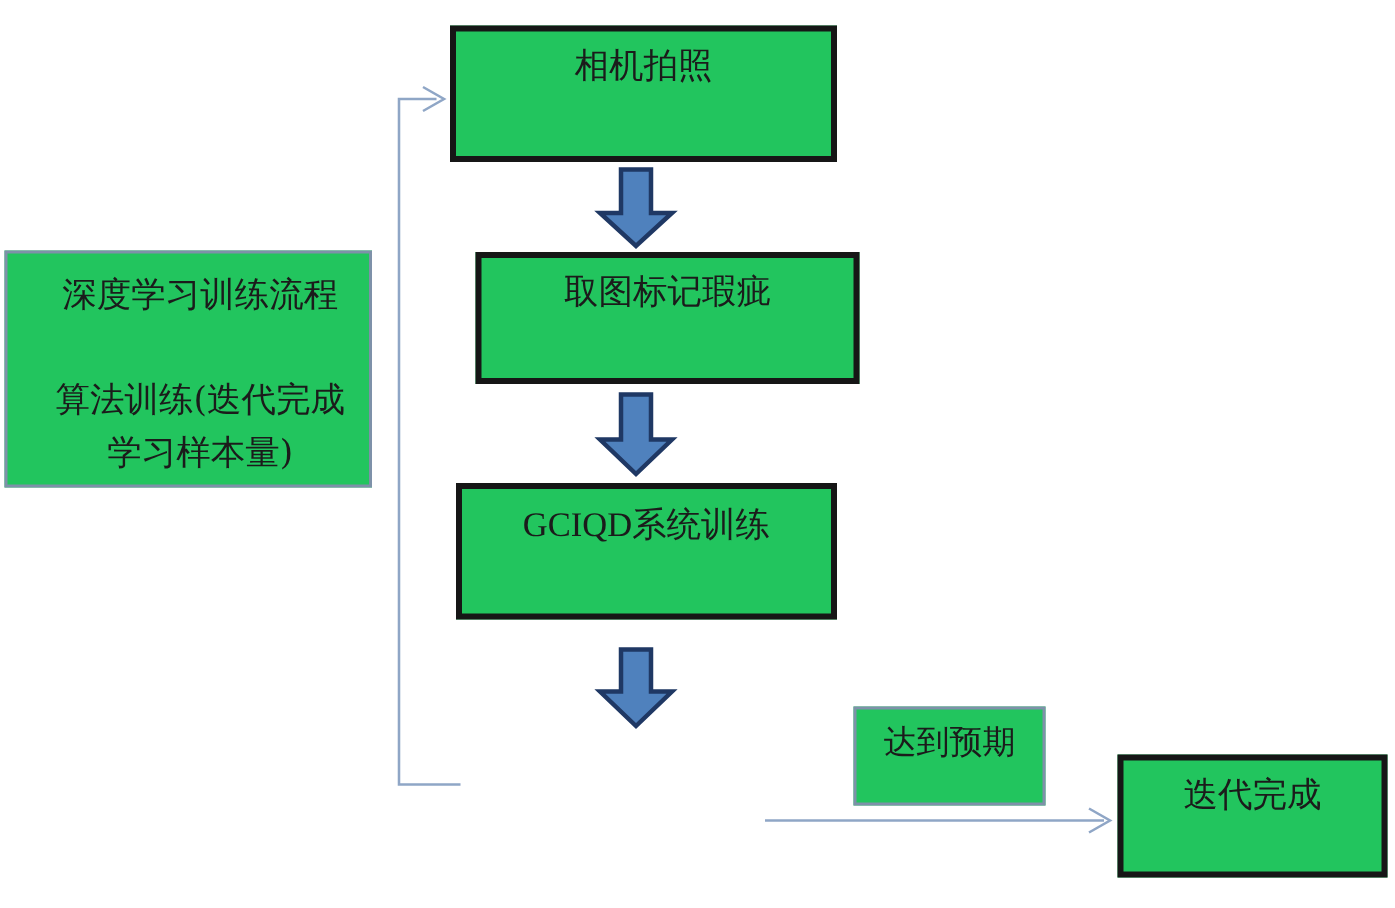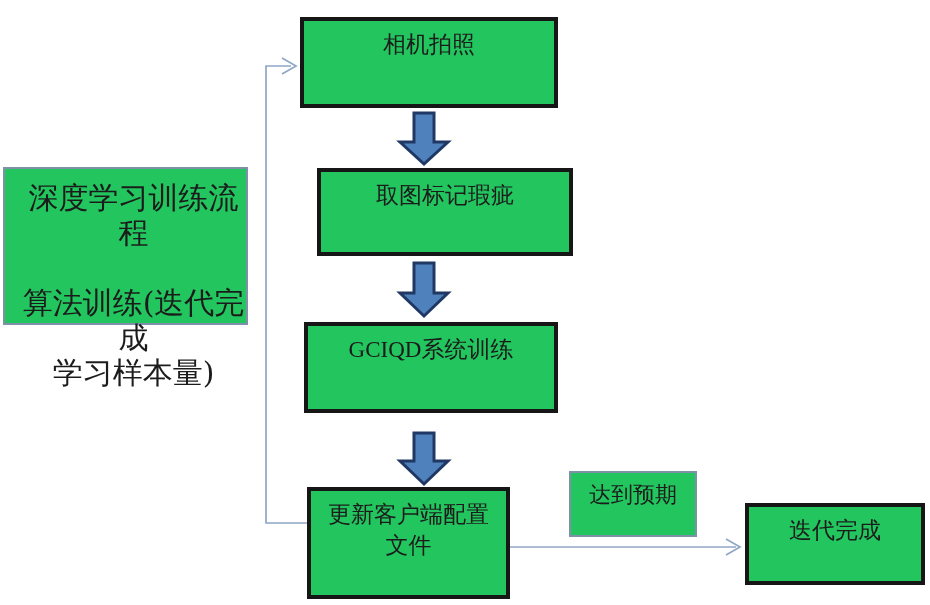--- a/index.html
+++ b/index.html
@@ -40,21 +40,21 @@
     background: #22c55e;
   }
   .process {
     border: 4px solid #161616;
     font-size: 23px;
     line-height: 31px;
     padding-top: 8px;
   }
   .note {
     border: 2px solid #7e91a9;
-    font-size: 30px;
+    font-size: 23px;
     line-height: 35px;
     padding-top: 11px;
     padding-left: 16px;
   }
   .note .spacer {
     height: 35px;
   }
   .small-note {
     border: 2px solid #7e91a9;
     font-size: 22px;
@@ -91,24 +91,20 @@
   </div>
 
   <div class="box process" style="left:317px; top:168px; width:256px; height:88px;">
     <span>取图标记瑕疵</span>
   </div>
 
   <div class="box process" style="left:304px; top:322px; width:254px; height:91px;font-family:Liberation Serif, serif;">
     <span>GCIQD系统训练</span>
   </div>
 
-  <div class="box process" style="left:307px; top:487px; width:203px; height:112px;">
-    <div>更新客户端配置</div>
-    <div>文件</div>
-  </div>
 
   <div class="box small-note" style="left:569px; top:471px; width:128px; height:66px;">
     <span>达到预期</span>
   </div>
 
   <div class="box process" style="left:745px; top:503px; width:180px; height:82px;">
     <span>迭代完成</span>
   </div>
 
 </div>

